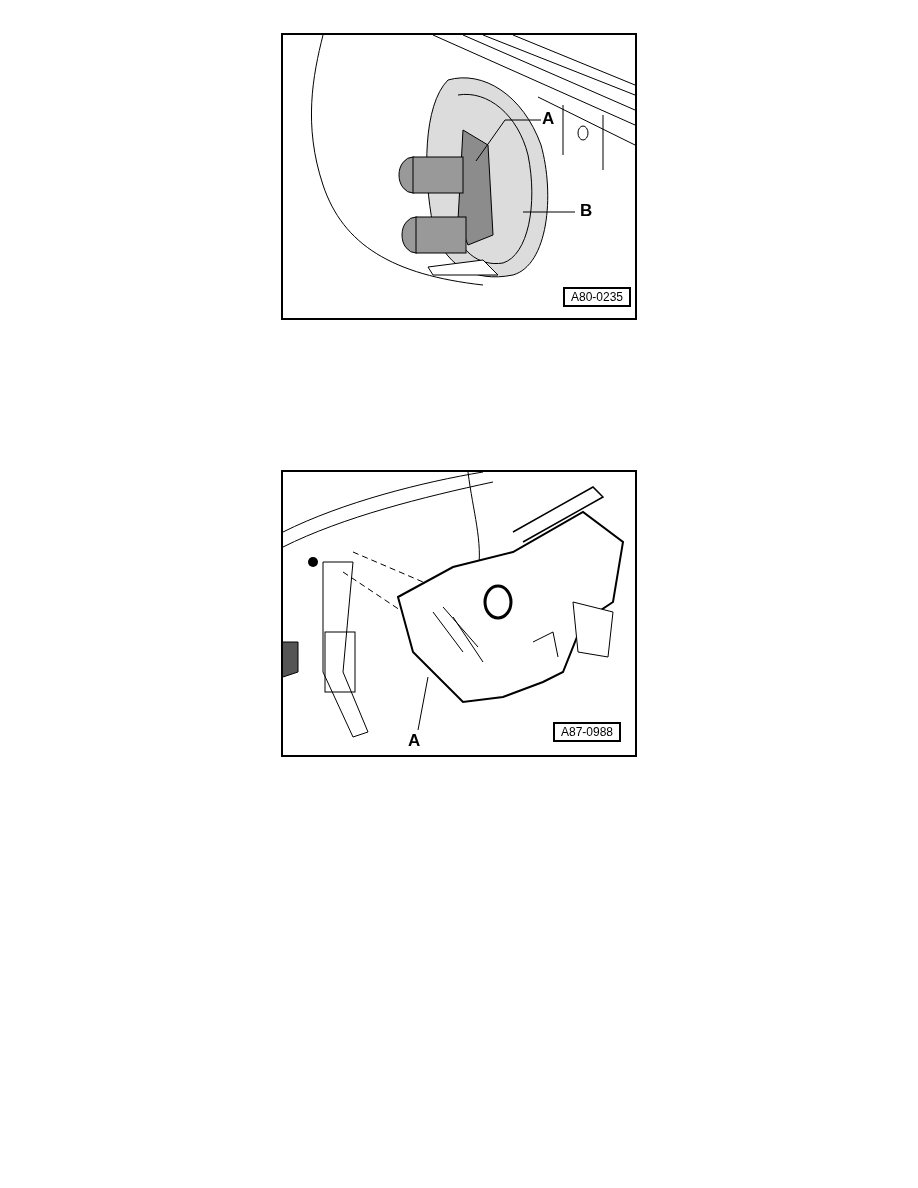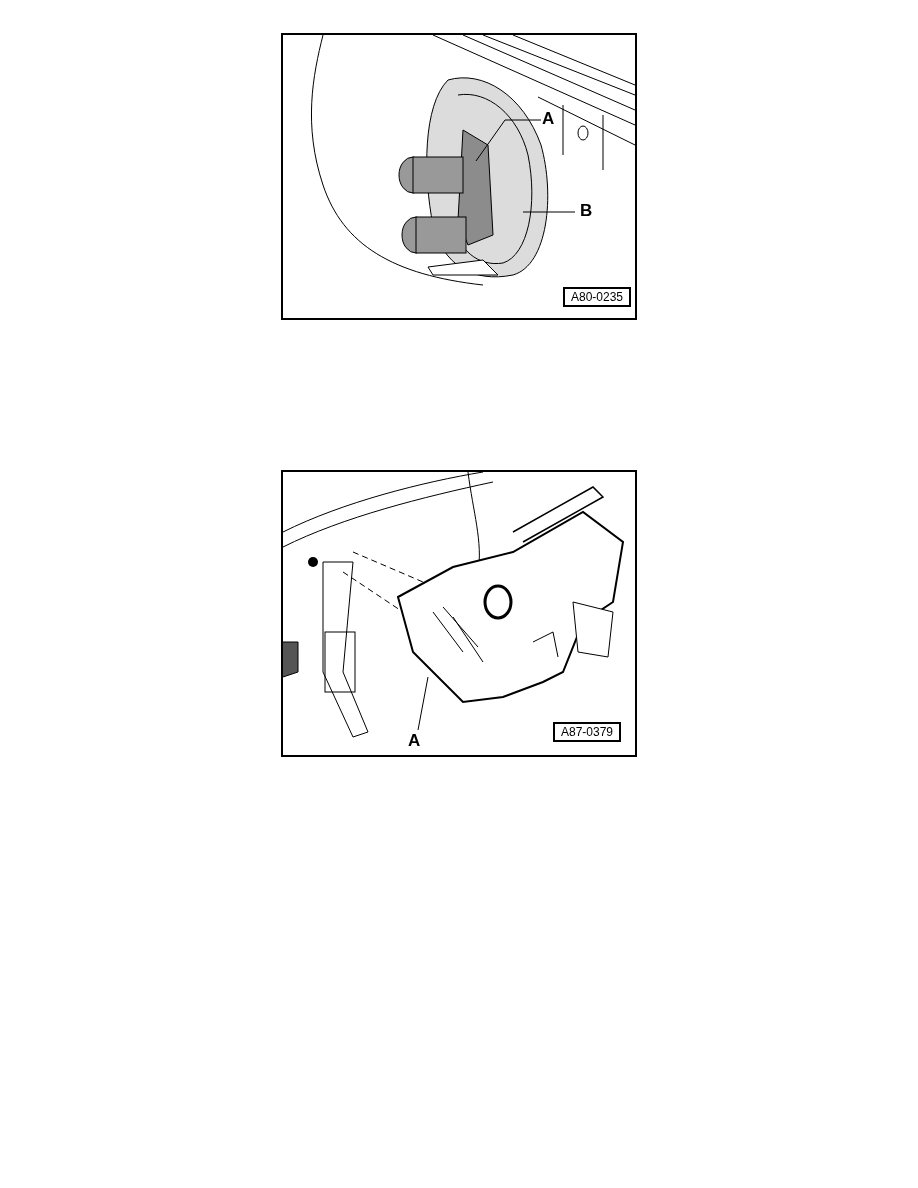--- a/index.html
+++ b/index.html
@@ -67,14 +67,14 @@
     <path d="L230 30 L310 10" fill="none"></path>
     <path d="M230 60 L310 15 L320 25 L240 70" fill="#fff" stroke="#000" stroke-width="1.5"></path>
     <ellipse cx="215" cy="130" rx="13" ry="16" fill="#fff" stroke="#000" stroke-width="3"></ellipse>
     <path d="M150 140 L180 180 M160 135 L195 175 M170 145 L200 190" stroke="#000"></path>
     <path d="M250 170 L270 160 L275 185" stroke="#000" fill="none"></path>
     <path d="M290 130 L330 140 L325 185 L295 180 Z" fill="#fff" stroke="#000"></path>
 
     <line x1="145" y1="205" x2="135" y2="258" stroke="#000"></line>
   </svg>
   <span class="callout" style="left:125px;top:259px;">A</span>
-  <div class="ref-box">A87-0379</div>
+  <div class="ref-box">A87-0988</div>
 </div>
 
 </body></html>

